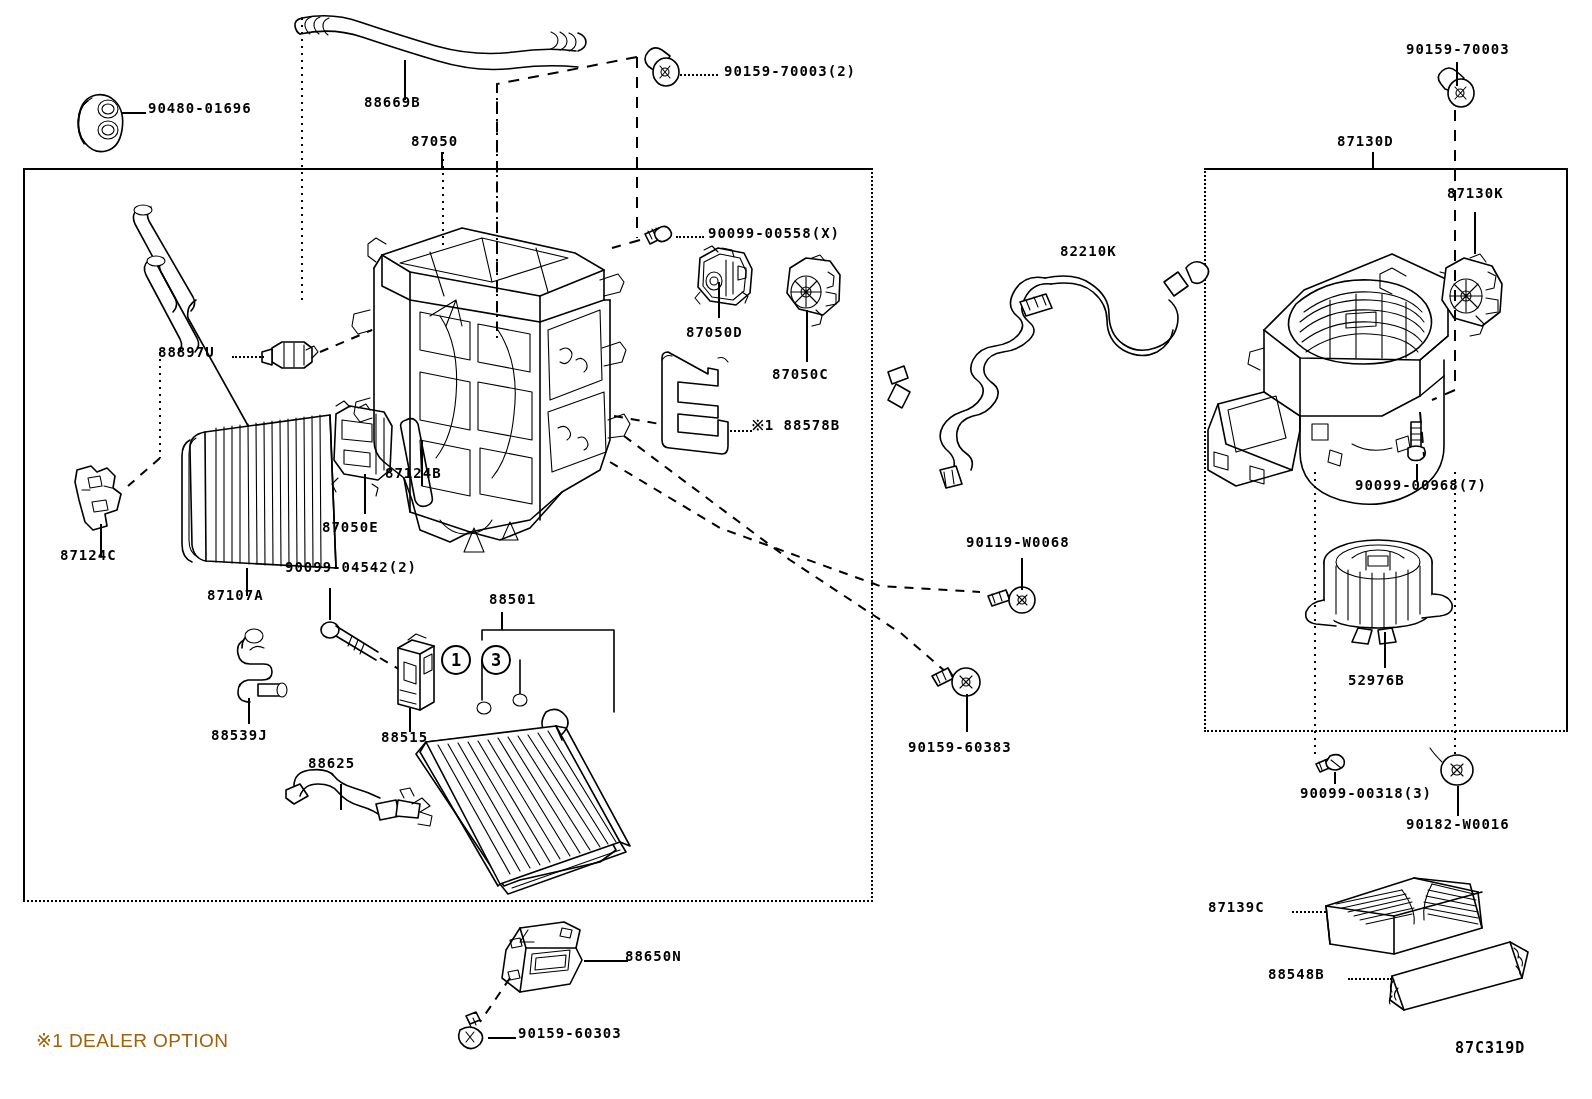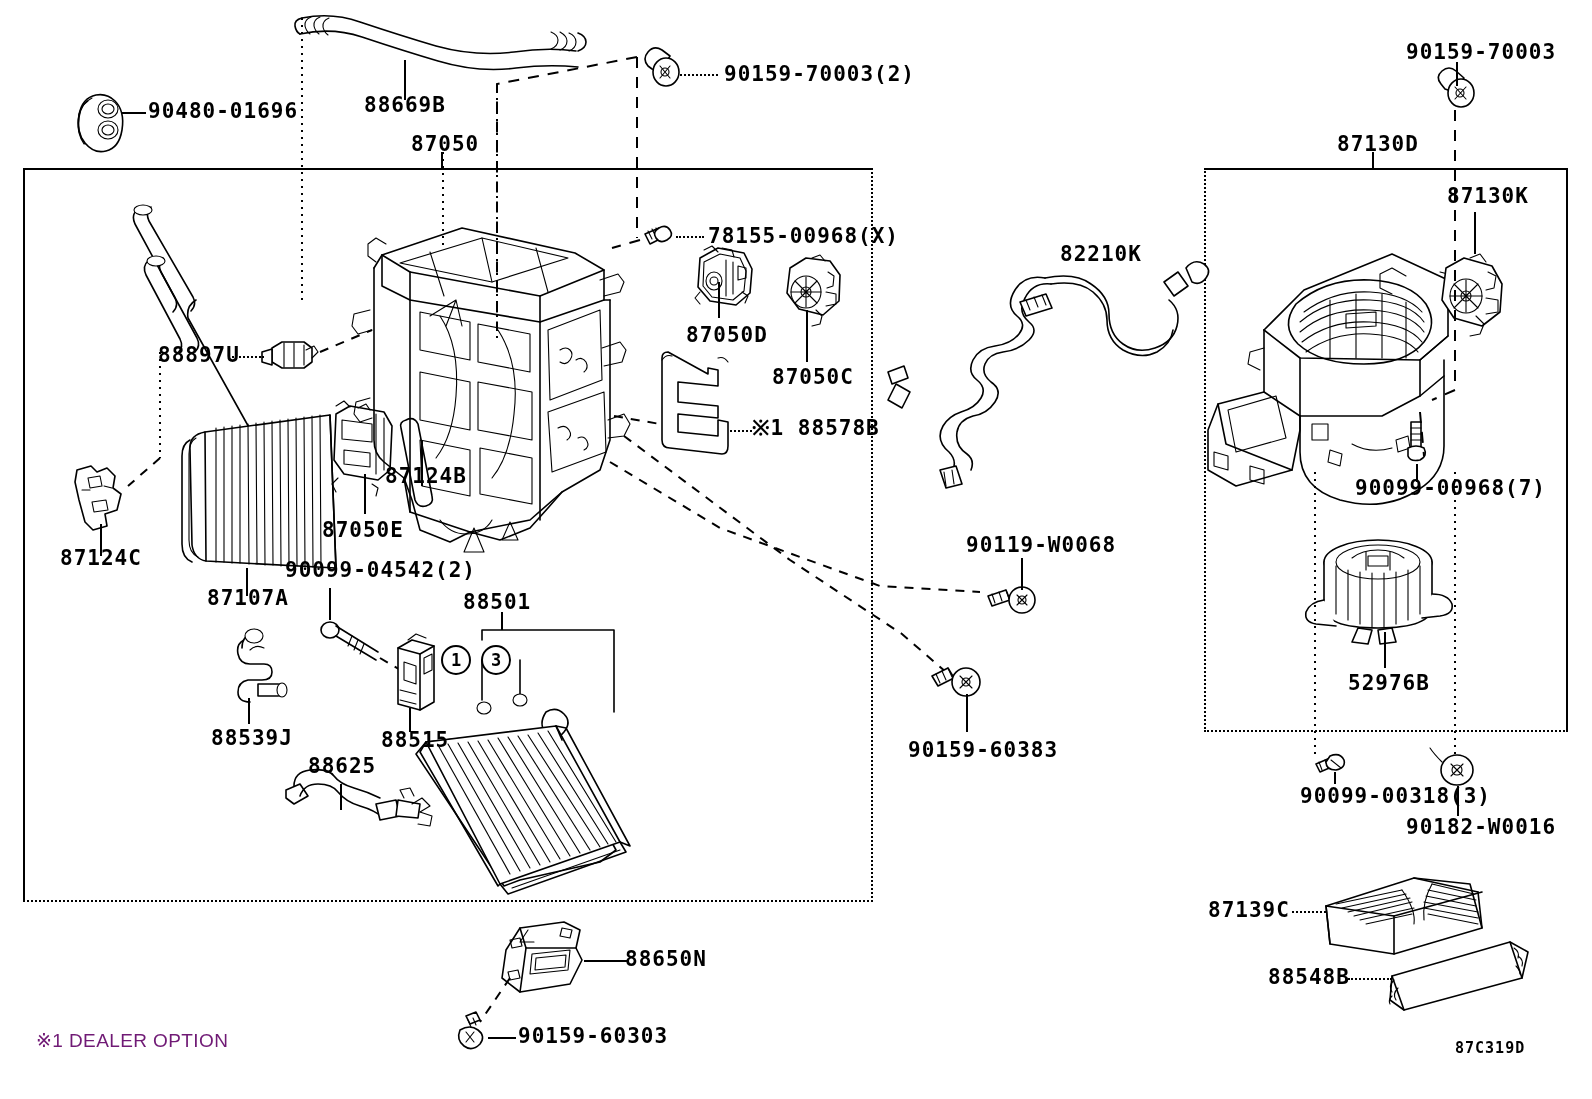--- a/index.html
+++ b/index.html
@@ -12,33 +12,33 @@
     position:relative;
     width:1592px;
     height:1099px;
     background:#ffffff;
     overflow:hidden;
   }
   
   .lbl{
     position:absolute;
     font-family:"DejaVu Sans Mono","Liberation Mono",monospace;
-    font-size:21px;
+    font-size:14px;
     font-weight:700;
     color:#000;
     letter-spacing:1.0px;
     white-space:nowrap;
     line-height:1;
   }
   .note{
     position:absolute;
     font-family:"Liberation Sans","DejaVu Sans",sans-serif;
     font-size:19px;
     font-weight:400;
-    color:#701a75;
+    color:#a16207;
     white-space:nowrap;
     letter-spacing:0.4px;
   }
   .figcode{
     position:absolute;
     font-family:"DejaVu Sans Mono","Liberation Mono",monospace;
     font-size:15px;
     font-weight:700;
     letter-spacing:1px;
     color:#000;
@@ -571,32 +571,32 @@
   <div class="ld h" style="left:584px;top:960px;width:44px;"></div>
   <div class="ld h" style="left:488px;top:1037px;width:28px;"></div>
 
   <div class="lbl" style="left:148px;top:101px;">90480-01696</div>
   <div class="lbl" style="left:364px;top:95px;">88669B</div>
   <div class="lbl" style="left:411px;top:134px;">87050</div>
   <div class="lbl" style="left:724px;top:64px;">90159-70003(2)</div>
   <div class="lbl" style="left:1406px;top:42px;">90159-70003</div>
   <div class="lbl" style="left:1337px;top:134px;">87130D</div>
   <div class="lbl" style="left:1447px;top:186px;">87130K</div>
-  <div class="lbl" style="left:708px;top:226px;">78155-00968(X)</div>
+  <div class="lbl" style="left:708px;top:226px;">90099-00558(X)</div>
   <div class="lbl" style="left:1060px;top:244px;">82210K</div>
   <div class="lbl" style="left:686px;top:325px;">87050D</div>
   <div class="lbl" style="left:772px;top:367px;">87050C</div>
   <div class="lbl" style="left:158px;top:345px;">88897U</div>
   <div class="lbl" style="left:385px;top:466px;">87124B</div>
   <div class="lbl" style="left:322px;top:520px;">87050E</div>
   <div class="lbl" style="left:752px;top:418px;">※1 88578B</div>
   <div class="lbl" style="left:60px;top:548px;">87124C</div>
   <div class="lbl" style="left:207px;top:588px;">87107A</div>
   <div class="lbl" style="left:285px;top:560px;">90099-04542(2)</div>
-  <div class="lbl" style="left:463px;top:592px;">88501</div>
+  <div class="lbl" style="left:489px;top:592px;">88501</div>
   <div class="lbl" style="left:381px;top:730px;">88515</div>
   <div class="lbl" style="left:211px;top:728px;">88539J</div>
   <div class="lbl" style="left:308px;top:756px;">88625</div>
   <div class="lbl" style="left:966px;top:535px;">90119-W0068</div>
   <div class="lbl" style="left:908px;top:740px;">90159-60383</div>
   <div class="lbl" style="left:1355px;top:478px;">90099-00968(7)</div>
   <div class="lbl" style="left:1348px;top:673px;">52976B</div>
   <div class="lbl" style="left:1268px;top:786px;margin-left:32px;">90099-00318(3)</div>
   <div class="lbl" style="left:1406px;top:817px;">90182-W0016</div>
   <div class="lbl" style="left:1208px;top:900px;">87139C</div>

